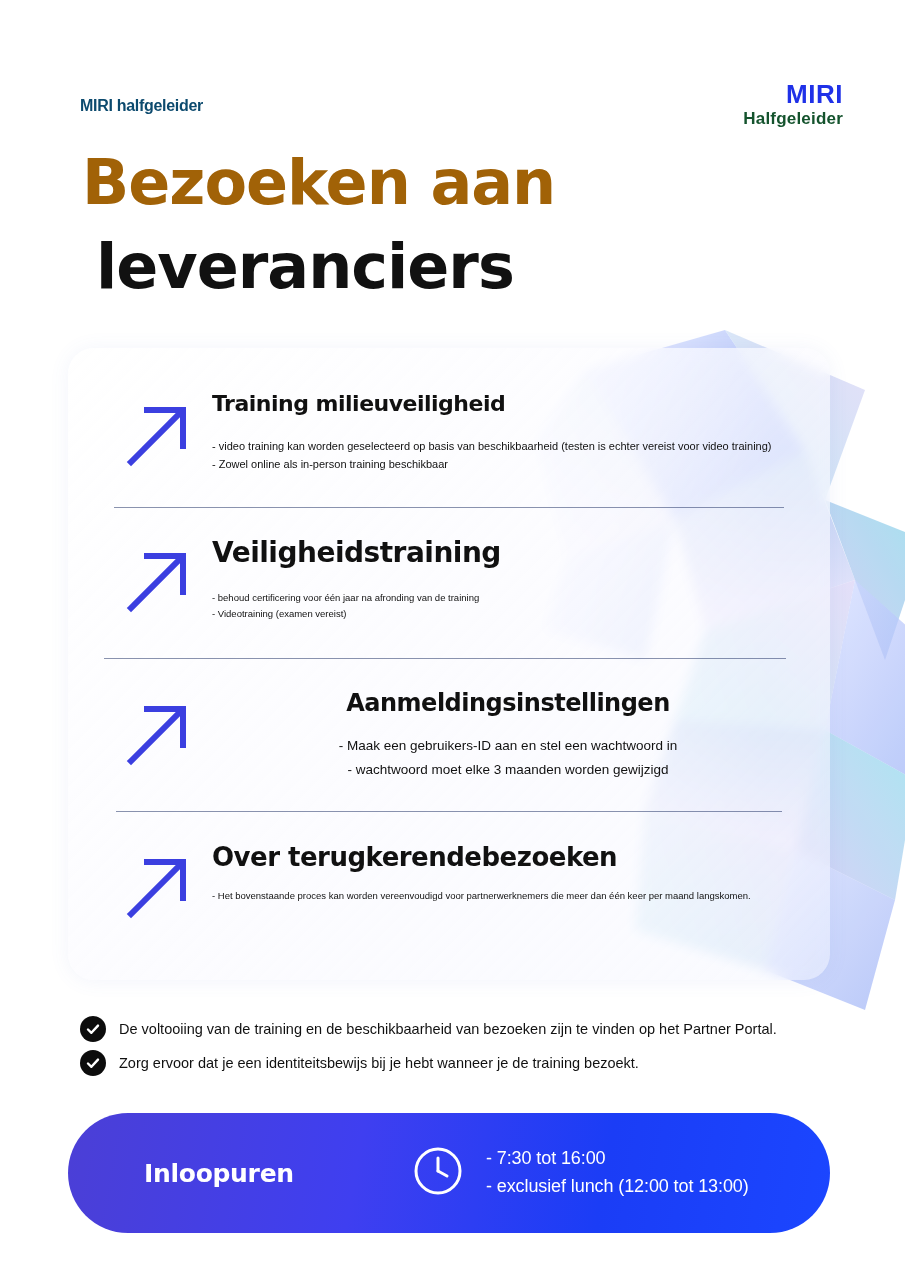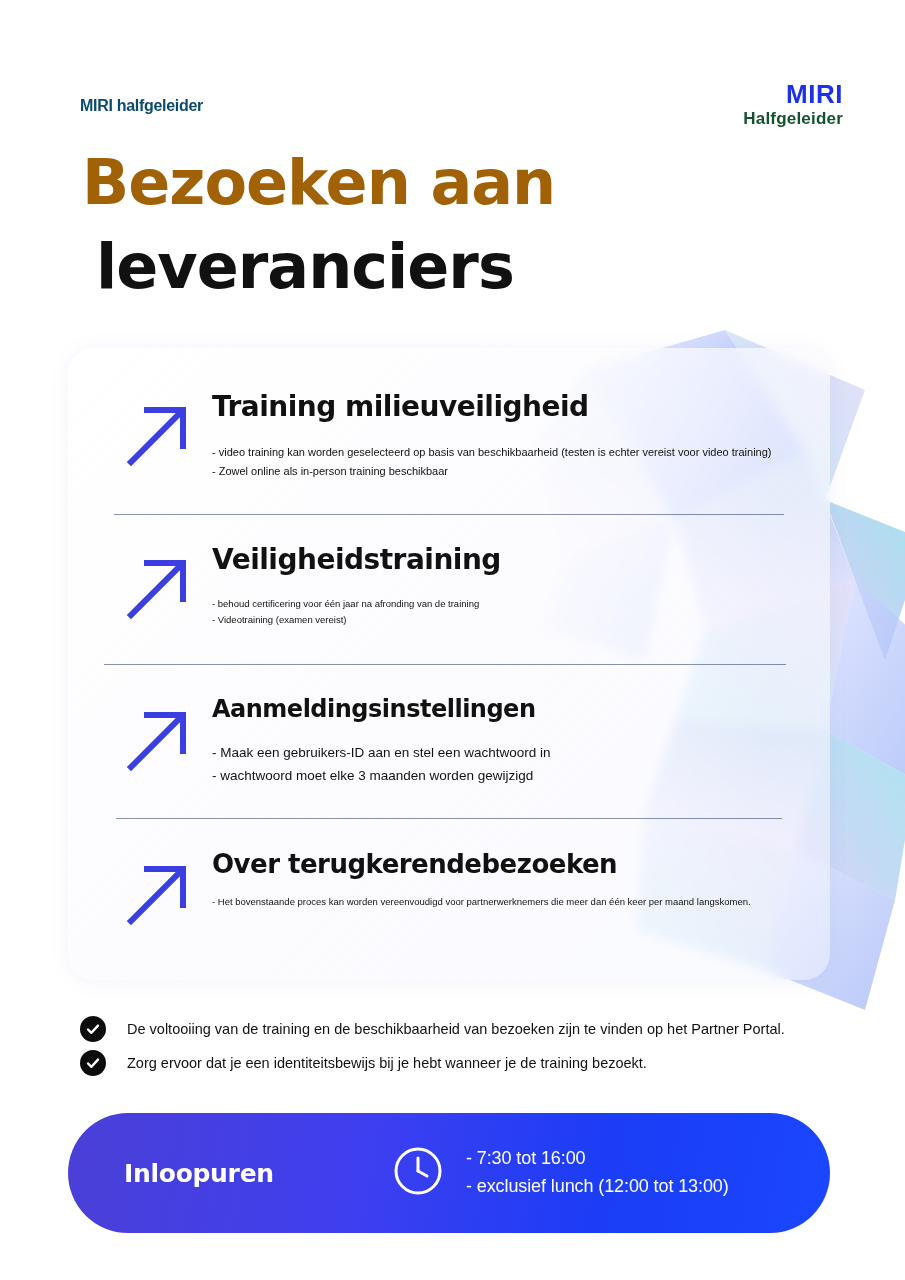--- a/index.html
+++ b/index.html
@@ -143,21 +143,21 @@
     font-family: "DejaVu Sans", sans-serif;
     font-weight: bold;
     color: #111111;
     letter-spacing: -0.5px;
     line-height: 1.05;
   }
   .row-bullets { color: #111111; }
   .row-bullets div { white-space: nowrap; }
 
   
-  .r1 .row-title { font-size: 28px; margin-bottom: 22px; }
+  .r1 .row-title { font-size: 22px; margin-bottom: 22px; }
   .r1 .row-bullets { font-size: 11px; line-height: 1.65; }
 
   .r2 .row-title { font-size: 28px; margin-bottom: 22px; }
   .r2 .row-bullets { font-size: 9.5px; line-height: 1.7; }
 
   .r3 .row-title { font-size: 24px; margin-bottom: 18px; }
   .r3 .row-bullets { font-size: 13.5px; line-height: 1.75; }
 
   .r4 .row-title { font-size: 26px; margin-bottom: 16px; }
   .r4 .row-bullets { font-size: 9.5px; line-height: 1.7; }
@@ -165,21 +165,21 @@
   
   .checks {
     position: absolute;
     left: 80px;
     top: 1016px;
     width: 760px;
   }
   .check-line {
     display: flex;
     align-items: center;
-    gap: 21px;
+    gap: 13px;
     margin-bottom: 8px;
   }
   .check-icon {
     flex: 0 0 auto;
     width: 26px;
     height: 26px;
     border-radius: 50%;
     background: #0c0c0c;
     display: flex;
     align-items: center;
@@ -202,21 +202,21 @@
     background: linear-gradient(100deg, #4b3fd6 0%, #3f3ff0 38%, #1b3df6 70%, #1b46ff 100%);
     display: flex;
     align-items: center;
   }
   .pill-label {
     font-family: "DejaVu Sans", sans-serif;
     font-size: 25px;
     font-weight: bold;
     color: #ffffff;
     letter-spacing: -0.3px;
-    margin-left: 56px;
+    margin-left: 76px;
     width: 268px;
   }
   .clock {
     flex: 0 0 auto;
     margin-right: 22px;
   }
   .pill-times {
     color: #ffffff;
     font-size: 18px;
     line-height: 1.55;
@@ -307,21 +307,21 @@
         <div class="row-title">Veiligheidstraining</div>
         <div class="row-bullets">
           <div>- behoud certificering voor één jaar na afronding van de training</div>
           <div>- Videotraining (examen vereist)</div>
         </div>
       </div>
     </div>
 
     <div class="row-divider d2" style="margin-top:36px;"></div>
 
-    <div class="row r3" style="padding-top:30px;">
+    <div class="row r3" style="padding-top:30px;text-align:center;">
       <div class="arrow">
         <svg width="76" height="76" viewBox="0 0 76 76">
           <line x1="12" y1="66" x2="62" y2="16" stroke="#3b3fe0" stroke-width="6" stroke-linecap="square"></line>
           <polyline points="28,14 64,14 64,50" fill="none" stroke="#3b3fe0" stroke-width="6" stroke-linecap="square" stroke-linejoin="miter"></polyline>
         </svg>
       </div>
       <div class="row-body">
         <div class="row-title">Aanmeldingsinstellingen</div>
         <div class="row-bullets">
           <div>- Maak een gebruikers-ID aan en stel een wachtwoord in</div>

